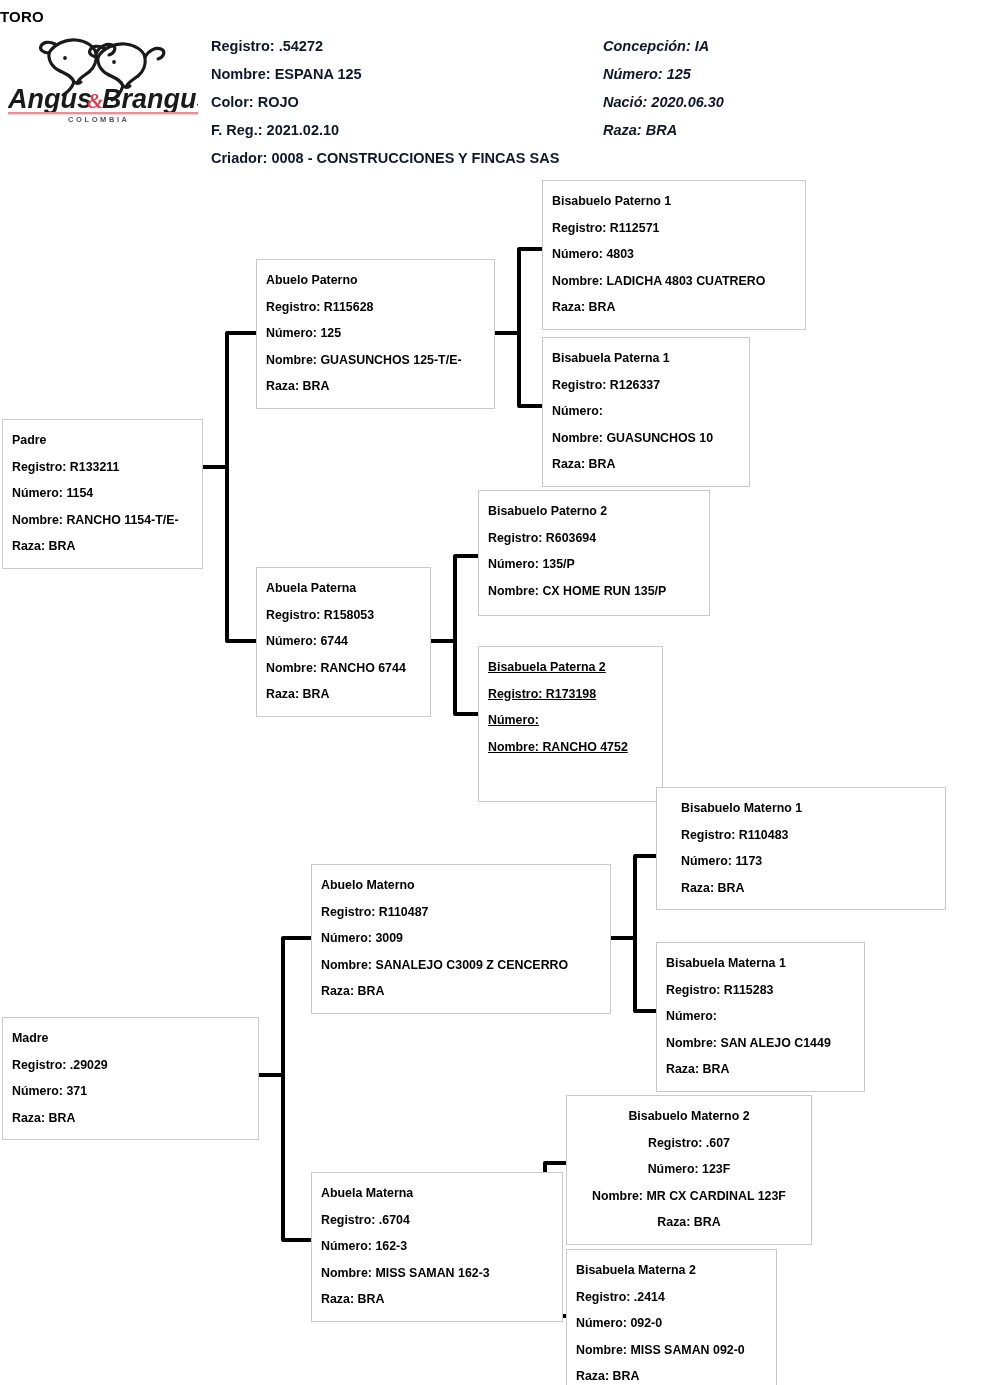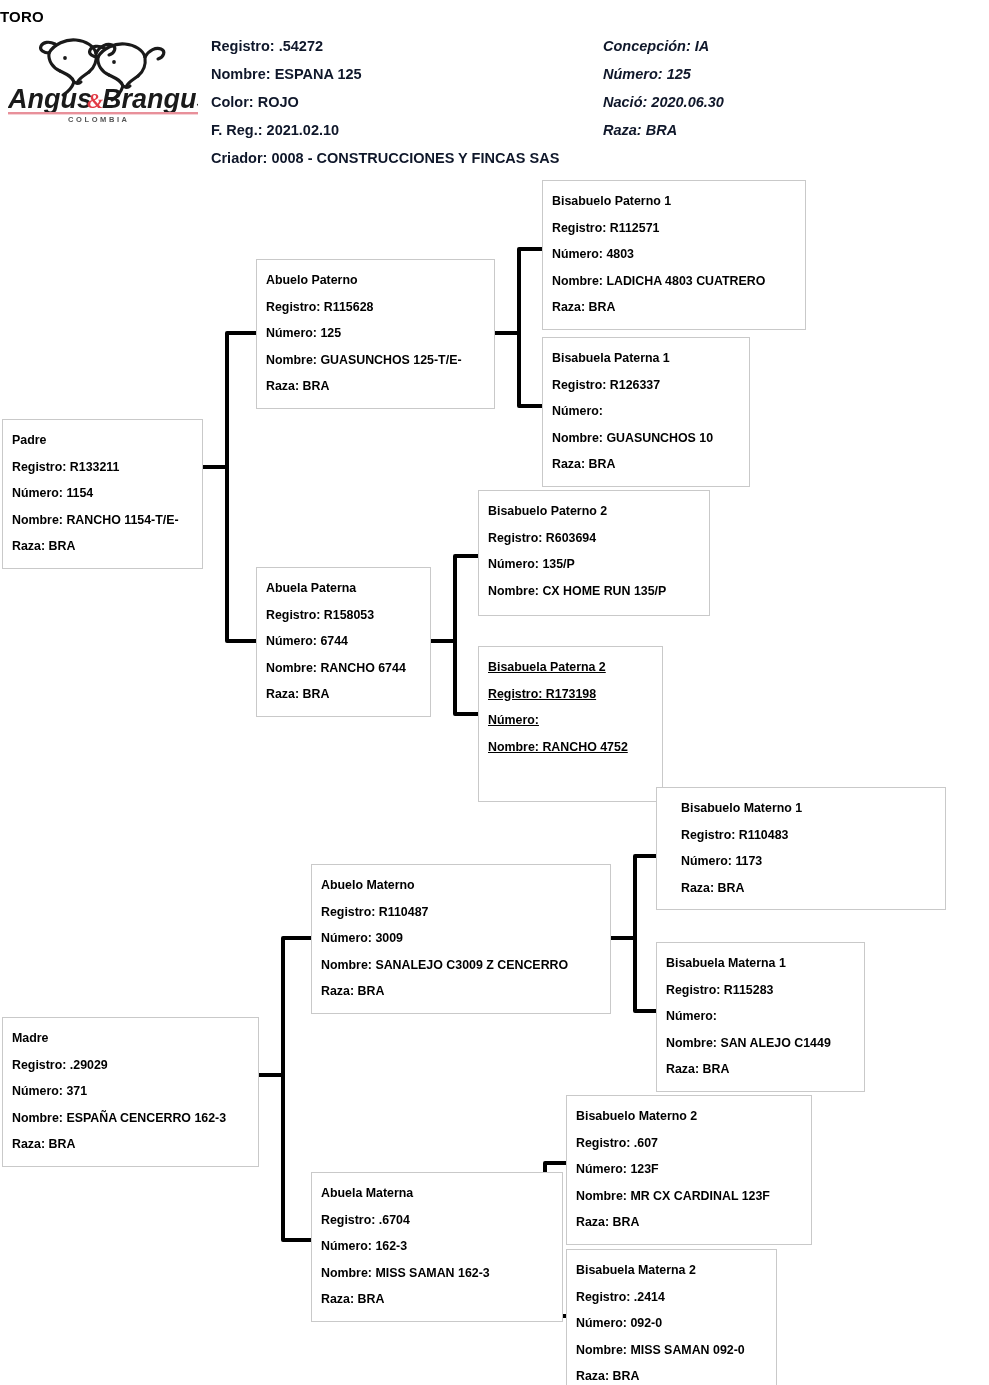--- a/index.html
+++ b/index.html
@@ -212,21 +212,20 @@
     <span class="fld">Registro: R173198</span>
     <span class="fld">Número:</span>
     <span class="fld">Nombre: RANCHO 4752</span>
     <span class="fld"></span>
   </div>
 
   <div class="node" style="left:2px;  top:1017px; width:257px;">
     <span class="ttl">Madre</span>
     <span class="fld">Registro: .29029</span>
     <span class="fld">Número: 371</span>
-    <span class="fld">Nombre: ESPAÑA CENCERRO 162-3</span>
     <span class="fld">Raza: BRA</span>
   </div>
 
   <div class="node" style="left:311px; top:864px; width:300px;">
     <span class="ttl">Abuelo Materno</span>
     <span class="fld">Registro: R110487</span>
     <span class="fld">Número: 3009</span>
     <span class="fld">Nombre: SANALEJO C3009 Z CENCERRO</span>
     <span class="fld">Raza: BRA</span>
   </div>
@@ -247,21 +246,21 @@
   </div>
 
   <div class="node" style="left:656px; top:942px; width:209px;">
     <span class="ttl">Bisabuela Materna 1</span>
     <span class="fld">Registro: R115283</span>
     <span class="fld">Número:</span>
     <span class="fld">Nombre: SAN ALEJO C1449</span>
     <span class="fld">Raza: BRA</span>
   </div>
 
-  <div class="node" style="left:566px; top:1095px; width:246px;">
+  <div class="node" style="left:566px; top:1095px; width:246px;text-align:center;">
     <span class="ttl">Bisabuelo Materno 2</span>
     <span class="fld">Registro: .607</span>
     <span class="fld">Número: 123F</span>
     <span class="fld">Nombre: MR CX CARDINAL 123F</span>
     <span class="fld">Raza: BRA</span>
   </div>
 
   <div class="node" style="left:566px; top:1249px; width:211px;">
     <span class="ttl">Bisabuela Materna 2</span>
     <span class="fld">Registro: .2414</span>

